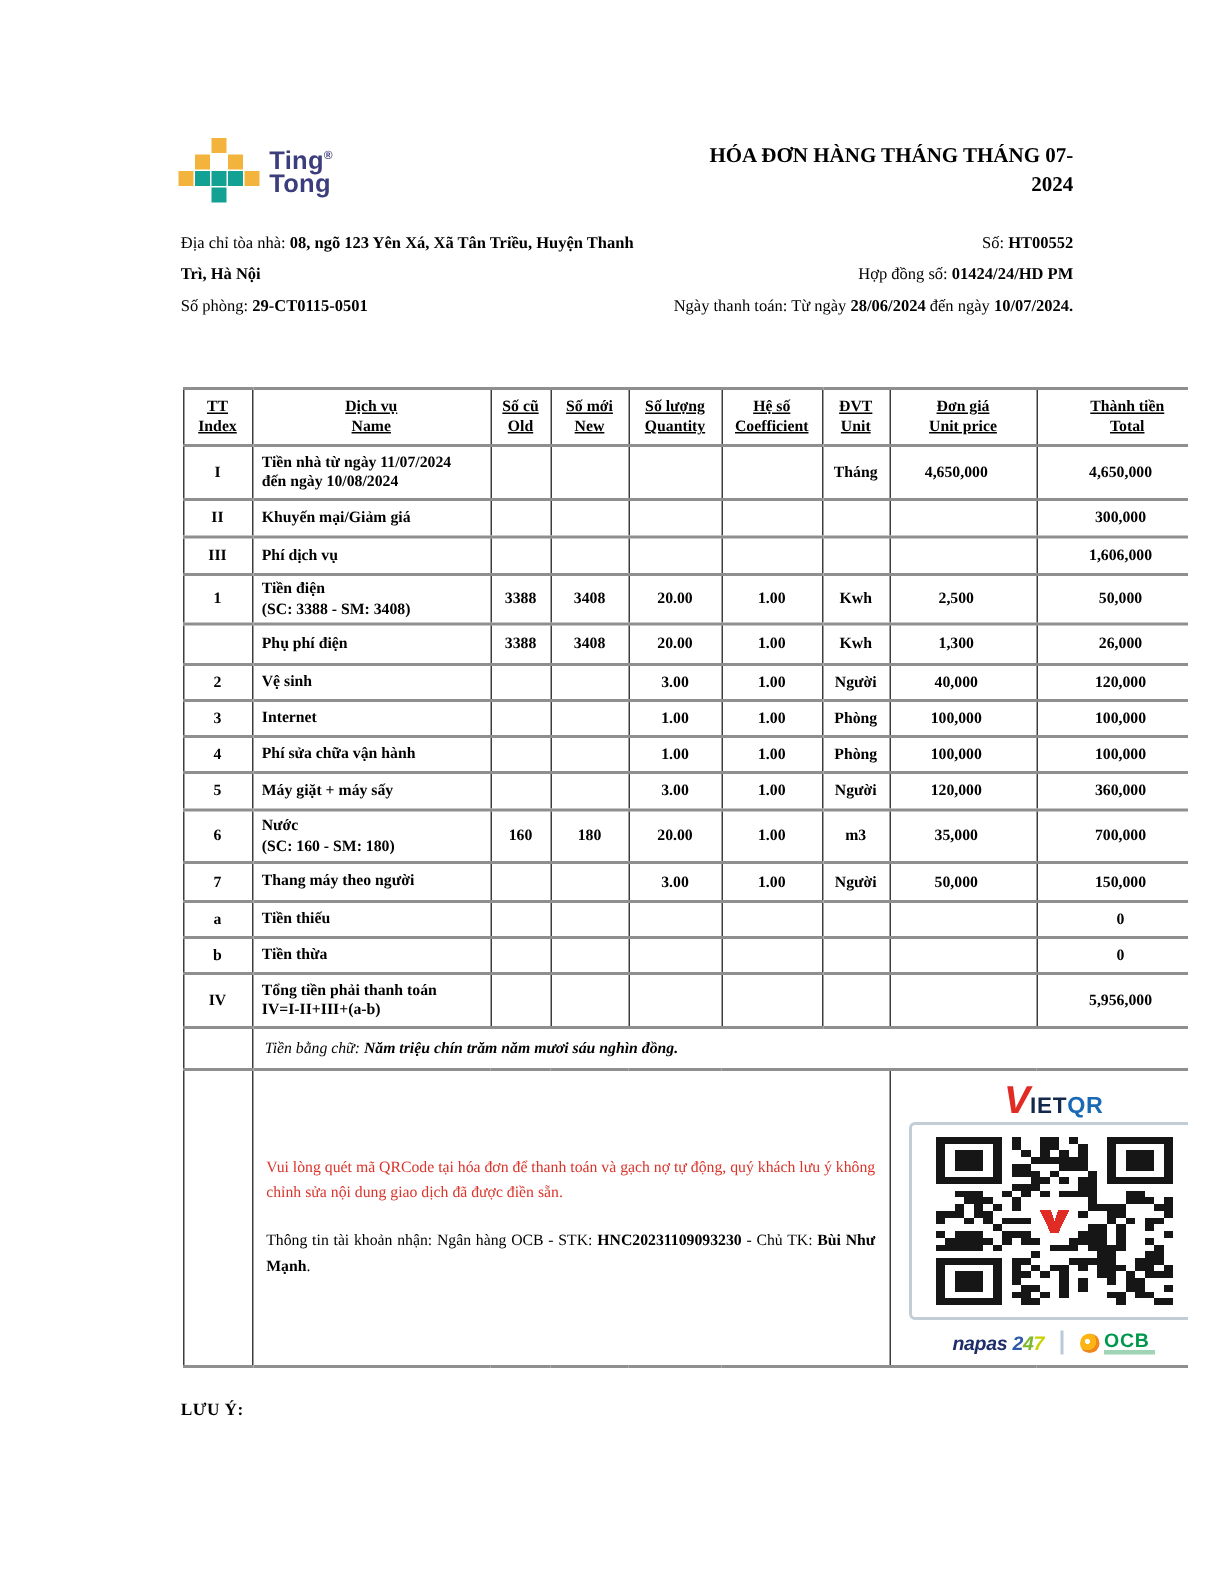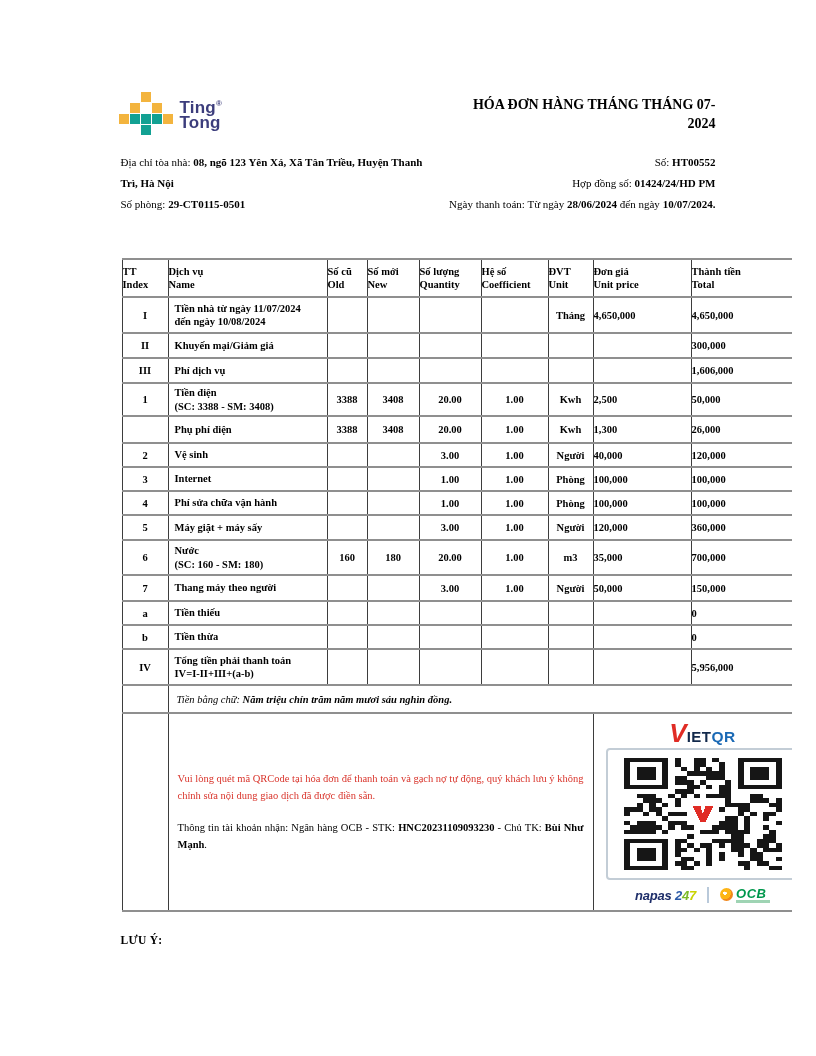--- a/index.html
+++ b/index.html
@@ -28,24 +28,24 @@
   .info-line{line-height:20.8px;white-space:nowrap;}
   .info-left .info-line{white-space:normal;}
 
   
   .invoice-table{position:absolute;left:97px;top:258px;width:690px;border-collapse:collapse;
                  table-layout:fixed;font-family:"Liberation Serif",serif;}
   .invoice-table th,.invoice-table td{
       border-left:1px solid #3d3d3d;border-right:1px solid #3d3d3d;
       border-top:2px solid #8f8f8f;border-bottom:2px solid #8f8f8f;
       font-weight:bold;font-size:10.5px;vertical-align:middle;overflow:hidden;padding:0;}
-  .invoice-table th{height:36px;text-align:left;line-height:13px;}
+  .invoice-table th{height:36px;text-align:center;line-height:13px;text-decoration:underline;}
   .c-name{text-align:left;padding:2px 6px !important;line-height:13.5px;}
   .c-tt,.c-old,.c-new,.c-qty,.c-coef,.c-unit{text-align:center;}
-  .c-price,.c-total{text-align:left;padding-right:9px !important;}
+  .c-price,.c-total{text-align:center;padding-right:9px !important;}
 
   .words-row td{font-weight:normal;font-style:italic;text-align:left;
                 padding:0 0 0 8px !important;height:26px;font-size:10.5px;}
   .qr-row{height:198px;}
   .pay-cell{font-weight:normal !important;font-size:11px;text-align:justify;
             padding:0 9px !important;line-height:16.5px;vertical-align:middle;}
   .pay-red{color:#d9342b;margin:0 0 16px 0;}
   .pay-black{margin:0;}
 
   
@@ -57,21 +57,21 @@
   .vq-iet{color:#12294b;font-weight:bold;font-size:15px;letter-spacing:0.5px;}
   .vq-qr{color:#1a69b5;font-weight:bold;font-size:15.5px;letter-spacing:0.5px;}
   .qr-box{width:194px;height:132px;border:2px solid #c3cdd6;border-radius:4px;background:#fff;
           display:flex;align-items:center;justify-content:center;box-sizing:border-box;margin-top:1px;}
   .qr-svg{display:block;}
   .qr-footer{width:194px;display:flex;align-items:center;justify-content:center;gap:11px;
              margin-top:7px;font-family:"Liberation Sans",sans-serif;}
   .napas{font-style:italic;font-weight:bold;font-size:13px;color:#1d2d69;letter-spacing:-0.2px;}
   .napas .n2{color:#2b5aa8;} .napas .n4{color:#7ab929;} .napas .n7{color:#c9d300;}
   .qr-divider{width:2px;height:16px;background:#b9c9da;}
-  .ocb{display:flex;gap:3px;font-style:italic;}
+  .ocb{display:flex;align-items:center;gap:3px;}
   .ocb-circle{width:13px;height:13px;border-radius:50%;
       background:radial-gradient(circle at 38% 40%, #ffffff 0 15%, #fdb515 16% 52%, #f1871c 53% 100%);}
   .ocb-text{font-weight:bold;font-size:13px;color:#00984d;letter-spacing:0.5px;line-height:11px;}
   .ocb-sub{display:block;height:3px;width:34px;background:#9fd4b4;margin-top:1px;}
 
   
   .note{position:absolute;left:96px;top:934px;font-weight:bold;font-size:11.5px;letter-spacing:0.3px;}
 </style>
 </head>
 <body>

